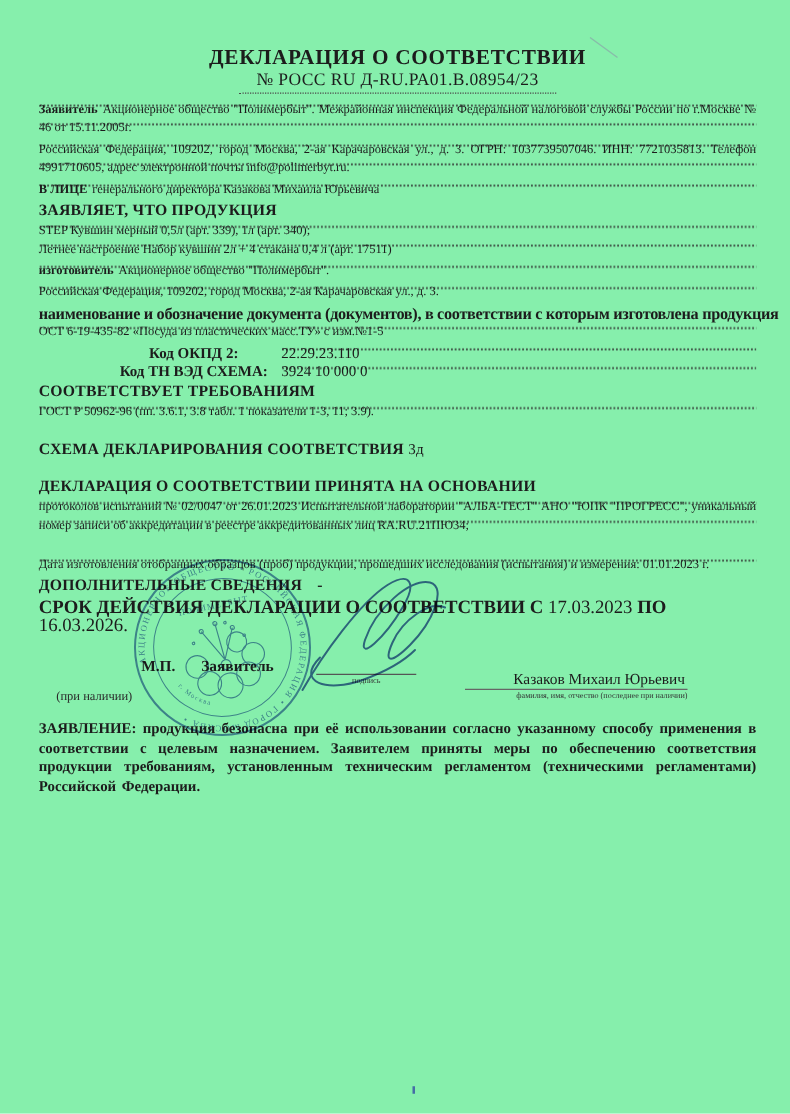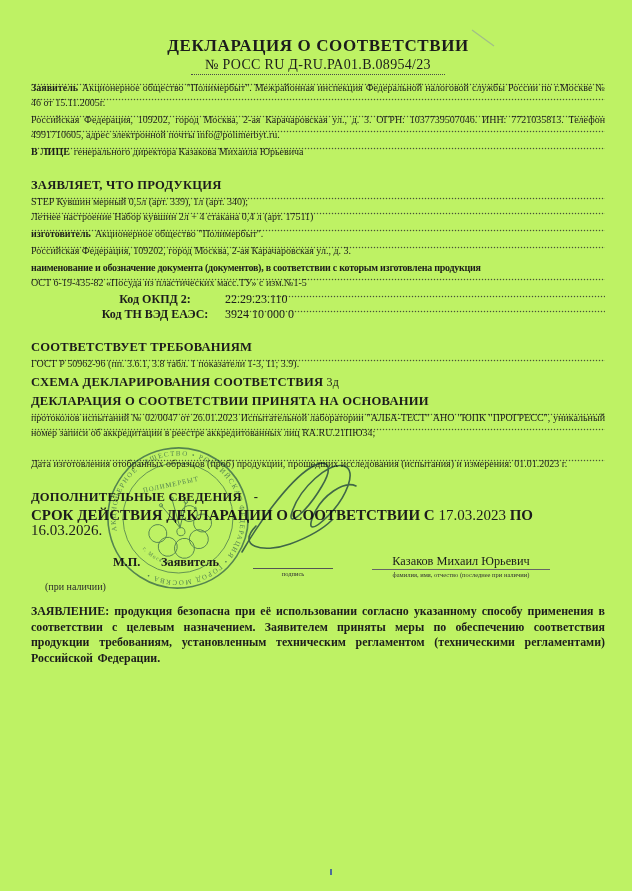--- a/index.html
+++ b/index.html
@@ -1,21 +1,21 @@
 <!DOCTYPE html>
 <html><head>
 <meta charset="utf-8">
 <style>
   html,body{margin:0;padding:0;background:#ffffff;}
   .page{
     position:relative;
     width:632px;height:891px;
     box-sizing:border-box;
     padding:36px 27px 0 31px;
-    background:#bef264;
+    background:#86efac;
     font-family:"Liberation Serif","DejaVu Serif",serif;
     color:#1c1c1c;
     overflow:hidden;
   }
   .center{text-align:center;}
   .title{
     font-size:17px;font-weight:bold;letter-spacing:.6px;
     line-height:19px;
   }
   .number{
@@ -32,38 +32,38 @@
   .gap{margin-right:4px;}
   
   .ru{
     background-image:radial-gradient(circle, rgba(45,45,45,.8) .7px, rgba(45,45,45,0) 1.05px);
     background-size:3px 15px;
     background-position:0 12px;
   }
   h3{
     font-size:12.6px;font-weight:bold;margin:0 0 1px 0;line-height:15px;letter-spacing:.2px;
   }
-  .mt1{margin-top:1px;} .mt3{margin-top:19px;font-family:Liberation Serif, serif;} .mt4{margin-top:4px;}
-  .tight{letter-spacing:-0.25px;font-size:10px;white-space:nowrap;}
+  .mt1{margin-top:1px;} .mt3{margin-top:2px;font-family:Liberation Serif, serif;} .mt4{margin-top:15px;}
+  .tight{letter-spacing:-0.25px;font-size:13px;white-space:nowrap;}
   .code-row{
     display:flex;margin-left:54px;font-size:12px;line-height:14px;height:14.5px;
   }
   .code-label{font-weight:bold;width:140px;text-align:center;}
   .code-value{flex:1;}
   .addl-dash{margin-left:12px;font-weight:bold;}
   .validity{font-size:15px;font-weight:bold;margin-top:3px;}
   .validity .dt{font-weight:normal;}
   .sigrow{position:relative;height:48px;margin-top:14px;}
   .sigrow .abs{position:absolute;}
   .mp{left:82px;top:3px;font-weight:bold;font-size:12.3px;}
   .sig-applicant{left:130px;top:3px;font-weight:bold;font-size:12.3px;}
   .mp-note{left:14px;top:29px;font-size:10px;color:#2a2a2a;}
   .sig-line{left:222px;top:16px;width:80px;border-top:1px solid #555;}
   .sig-caption{left:228px;top:18px;width:68px;text-align:center;font-size:6.5px;color:#333;}
-  .name-block{left:341px;top:2px;width:178px;text-align:center;}
+  .name-block{left:341px;top:13px;width:178px;text-align:right;}
   .name-text{font-size:12.3px;line-height:14px;border-bottom:1px solid #666;padding:0 2px 1px 2px;display:block;}
   .name-caption{display:block;font-size:6.5px;color:#333;margin-top:1px;}
   .statement{
     margin-top:4px;font-weight:bold;font-size:11.9px;line-height:15.5px;
     text-align:justify;word-spacing:1.5px;
   }
   
   .stamp{
     position:absolute;left:104px;top:444px;width:148px;height:148px;
     transform:rotate(-12deg);
@@ -99,21 +99,21 @@
   <p class="ru">Российская Федерация, 109202, город Москва, 2-ая Карачаровская ул., д. 3.</p>
 
   <p class="tight" style="font-weight:bold;margin-bottom:0;">наименование и обозначение документа (документов), в соответствии с которым изготовлена продукция</p>
   <p class="ru">ОСТ 6-19-435-82 «Посуда из пластических масс.ТУ» с изм.№1-5</p>
 
   <div class="code-row">
     <span class="code-label">Код ОКПД 2:</span>
     <span class="code-value ru">22.29.23.110</span>
   </div>
   <div class="code-row">
-    <span class="code-label">Код ТН ВЭД ЕАЭС:</span>
+    <span class="code-label">Код ТН ВЭД СХЕМА:</span>
     <span class="code-value ru">3924 10 000 0</span>
   </div>
 
   <h3 class="mt3">СООТВЕТСТВУЕТ ТРЕБОВАНИЯМ</h3>
   <p class="ru">ГОСТ Р 50962-96 (пп. 3.6.1, 3.8 табл. 1 показатели 1-3, 11; 3.9).</p>
 
   <h3 class="mt4"><span>СХЕМА ДЕКЛАРИРОВАНИЯ СООТВЕТСТВИЯ</span> <span style="font-weight:normal;font-size:12px;">3д</span></h3>
 
   <h3 class="mt4">ДЕКЛАРАЦИЯ О СООТВЕТСТВИИ ПРИНЯТА НА ОСНОВАНИИ</h3>
   <p class="ru just" style="margin-bottom:16px;">протоколов испытаний № 02/0047 от 26.01.2023 Испытательной лаборатории "АЛБА-ТЕСТ" АНО "ЮПК "ПРОГРЕСС", уникальный номер записи об аккредитации в реестре аккредитованных лиц RA.RU.21ПЮ34;</p>

